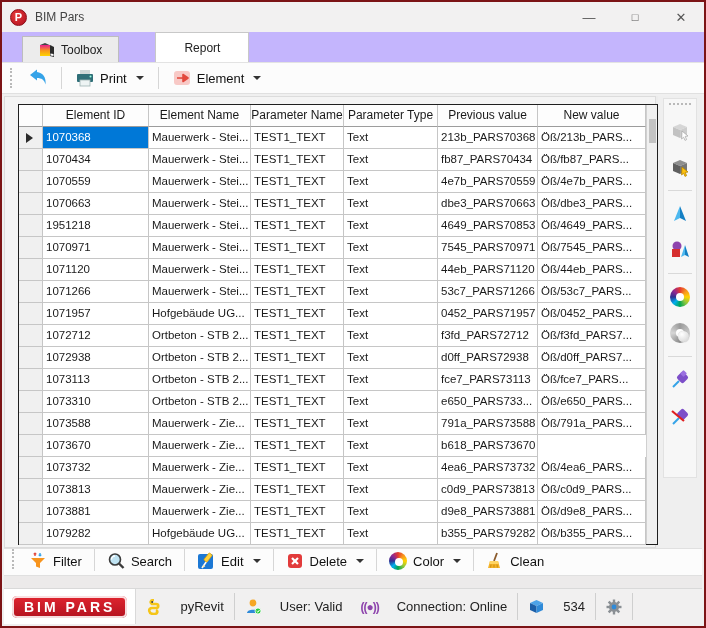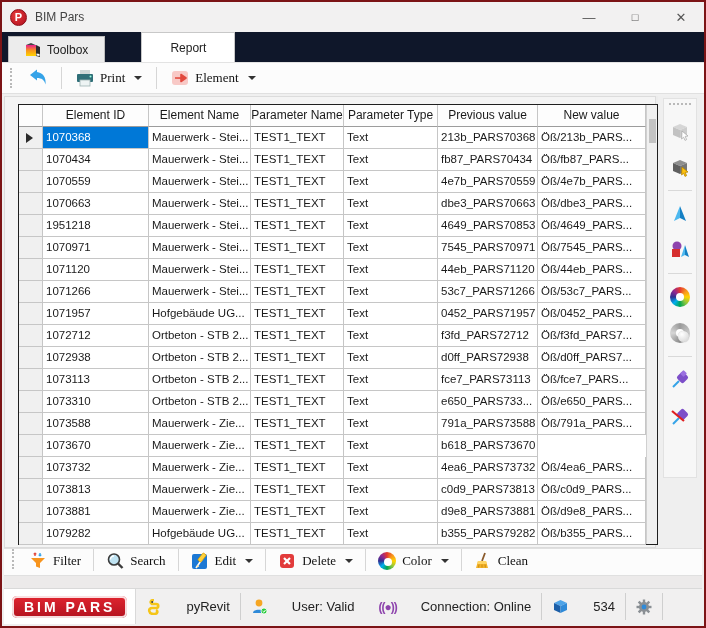--- a/index.html
+++ b/index.html
@@ -16,31 +16,31 @@
   
   .titlebar { height:30px; display:flex; align-items:center; background:#f2f1f1; padding-left:8px; }
   .app-icon { width:17px; height:17px; border-radius:50%; background:radial-gradient(circle at 35% 35%, #e63939, #b01020); color:#fff;
     font-weight:bold; font-size:11px; display:flex; align-items:center; justify-content:center; border:1px solid #8c0e18; }
   .titlebar .title { margin-left:8px; color:#444; font-size:12px; }
   .win-controls { margin-left:auto; display:flex; height:100%; }
   .win-btn { width:46px; height:100%; display:flex; align-items:center; justify-content:center; color:#555; font-size:13px; }
   .win-btn.max { font-size:11px; }
 
   
-  .tabstrip { height:30px; display:flex; align-items:flex-end; background:#0f172a; padding-left:6px; }
+  .tabstrip { height:30px; display:flex; align-items:flex-end; background:#c4b5fd; padding-left:20px; }
   .tab { height:26px; display:flex; align-items:center; justify-content:center; gap:6px; padding:0 16px; font-size:12px;
     border:1px solid #bdbdbd; border-bottom:none; background:#ececec; color:#222; }
   .tab.active { height:30px; background:#fff; border-color:#c8c8c8; position:relative; z-index:2; padding:0 28px;margin-left:36px; }
   .toolbox-icon { width:16px; height:16px; display:inline-block; }
 
   
   .toolstrip { height:32px; background:#fcfcfc; border-top:1px solid #e3e3e3; border-bottom:1px solid #e0e0e0;
     display:flex; align-items:center; padding-left:6px; gap:2px; }
   .grip-v { width:4px; height:20px; border-left:2px dotted #b9b9b9; margin:0 6px 0 2px; }
-  .ts-btn { display:flex; align-items:center; gap:6px; padding:3px 7px; border-radius:3px; font-size:13px; color:#111;font-family:Liberation Serif, serif; }
+  .ts-btn { display:flex; align-items:center; gap:6px; padding:3px 7px; border-radius:3px; font-size:13px; color:#111; }
   .ts-sep { width:1px; height:22px; background:#d6d6d6; margin:0 5px; }
   .dd-arrow { width:0; height:0; border-left:4px solid transparent; border-right:4px solid transparent; border-top:4px solid #333; margin-left:3px; }
   .icon-16 { width:18px; height:18px; display:inline-block; }
 
   
   .content { position:absolute; left:2px; right:2px; top:94px; height:452px; background:#ececec; }
   .table-wrap { position:absolute; left:0; top:0; right:46px; bottom:0; background:#f4f4f4; border:1px solid #dcdcdc; }
 
   .dg { position:absolute; left:13px; top:7px; width:640px; height:441px; background:#fff; border:1px solid #1f1f1f; }
   .dg-scroll { position:absolute; top:0; right:0; bottom:0; width:11px; background:#f0f0f0; border-left:1px solid #d0d0d0; }
@@ -79,21 +79,21 @@
     background:radial-gradient(circle at 35% 30%, #fff, #cfcfcf); box-shadow:0 0 1px #999; z-index:2; }
 
   
   .bottom-strip { position:absolute; left:2px; right:2px; top:546px; height:28px; background:#fcfcfc;
     border-top:1px solid #e0e0e0; border-bottom:1px solid #e0e0e0; display:flex; align-items:flex-start; padding-left:6px; }
   .gap-strip { position:absolute; left:2px; right:2px; top:574px; height:16px; background:#eceaea; }
 
   
   .statusbar { position:absolute; left:2px; right:2px; bottom:2px; height:36px; background:#f1f0f0;
     border-top:1px solid #d9d9d9; display:flex; align-items:stretch; }
-  .sb-sec { display:flex; align-items:center; gap:24px; padding:0 10px; font-size:13px; color:#222; }
+  .sb-sec { display:flex; align-items:center; gap:18px; padding:0 10px; font-size:13px; color:#222; }
   .sb-sep { width:1px; background:#cfcfcf; margin:4px 0; }
   .brand-sec { background:#fff; border-right:1px solid #d9d9d9; padding:0 8px; display:flex; align-items:center; }
   .brand-badge { background:linear-gradient(#e02530,#b3121f); border-radius:5px; padding:3px 12px;
     box-shadow:inset 0 0 0 2px rgba(255,255,255,.85); color:#fff; font-weight:bold; font-size:14px; letter-spacing:3px; }
   .conn-glyph { color:#8e44ad; font-weight:bold; font-size:12px; letter-spacing:-1px; }
 </style>
 </head>
 <body>
 
 <div class="titlebar">

